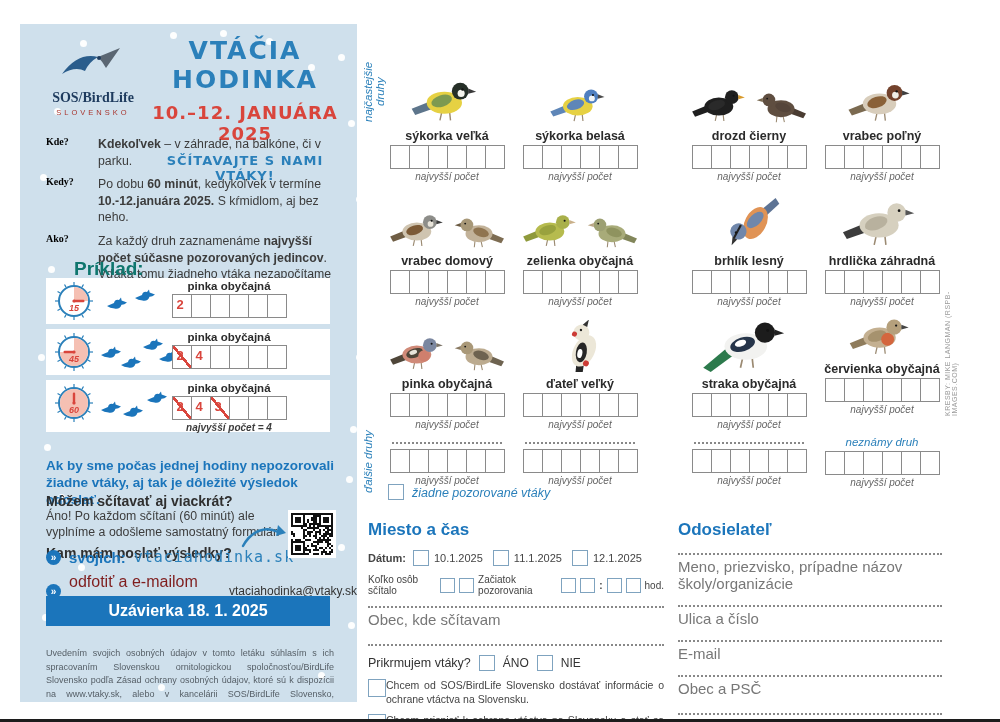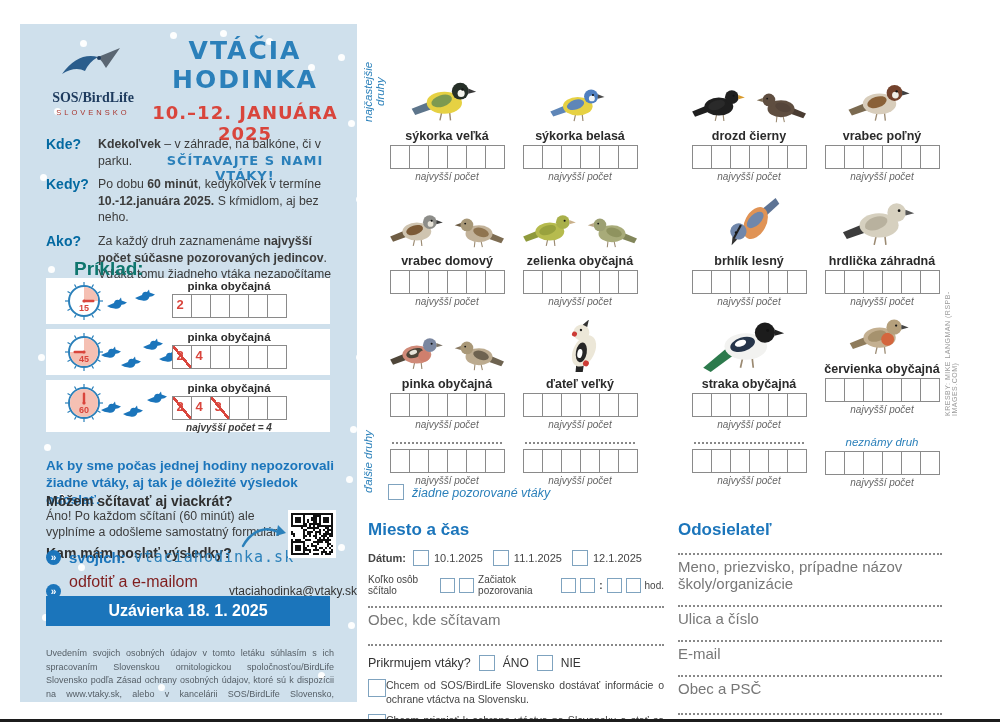--- a/index.html
+++ b/index.html
@@ -15,27 +15,27 @@
   .logo .lg-name{font-family:"Liberation Serif",serif;font-weight:bold;font-size:14px;color:#1e3b5e;margin-top:2px;}
   .logo .lg-sub{font-size:7.5px;letter-spacing:3px;color:#a8352e;margin-top:2px;}
 
   .titles{position:absolute;left:116px;top:12px;width:218px;text-align:center;}
   .t-main{font-size:25px;font-weight:bold;letter-spacing:2px;color:#2b80ba;font-family:"DejaVu Sans",sans-serif;}
   .t-date{font-size:18px;font-weight:bold;letter-spacing:1px;color:#d9453c;margin-top:8px;font-family:"DejaVu Sans",sans-serif;}
   .t-sub{font-size:13px;font-weight:bold;letter-spacing:1px;color:#2b80ba;margin-top:9px;font-family:"DejaVu Sans",sans-serif;}
 
   #qa{position:absolute;left:26px;top:112px;width:296px;}
   .qa-row{display:grid;grid-template-columns:52px 1fr;margin-bottom:7px;}
-  .qa-q{font-weight:bold;font-size:14px;color:#0369a1;}
+  .qa-q{font-weight:bold;font-size:10px;color:#000000;font-family:Liberation Serif, serif;}
   .qa-a{font-size:12.3px;line-height:1.35;color:#3c3c3c;}
 
   .priklad{position:absolute;left:26px;top:234px;font-weight:bold;font-size:19px;color:#0f766e;margin-left:28px;}
   #examples{position:absolute;left:26px;top:254px;width:284px;}
   .ex-row{position:relative;background:#fff;margin-bottom:5px;height:46px;}
-  .ex-clock{position:absolute;left:19px;top:4px;width:38px;height:38px;}
+  .ex-clock{position:absolute;left:9px;top:4px;width:38px;height:38px;font-style:italic;}
   .ex-birds{position:absolute;left:54px;top:6px;width:66px;height:36px;}
   .exb{position:absolute;width:22px;height:16px;}
   .ex-right{position:absolute;left:122px;top:2px;width:122px;text-align:center;}
   .ex-species{font-size:11.5px;font-weight:bold;color:#2b2b2b;margin-bottom:2px;}
   .count-row{display:flex;justify-content:center;}
   .cell{width:18px;height:22px;border:1px solid #8a8a8a;background:#fff;position:relative;}
   .cell+.cell{border-left:none;}
   .cell.crossed::after{content:"";position:absolute;inset:0;
      background:linear-gradient(to top right,transparent 45%,#d9453c 45%,#d9453c 55%,transparent 55%);}
   .cell .num{position:absolute;top:2px;left:4px;color:#d9453c;font-weight:bold;font-size:13px;}

